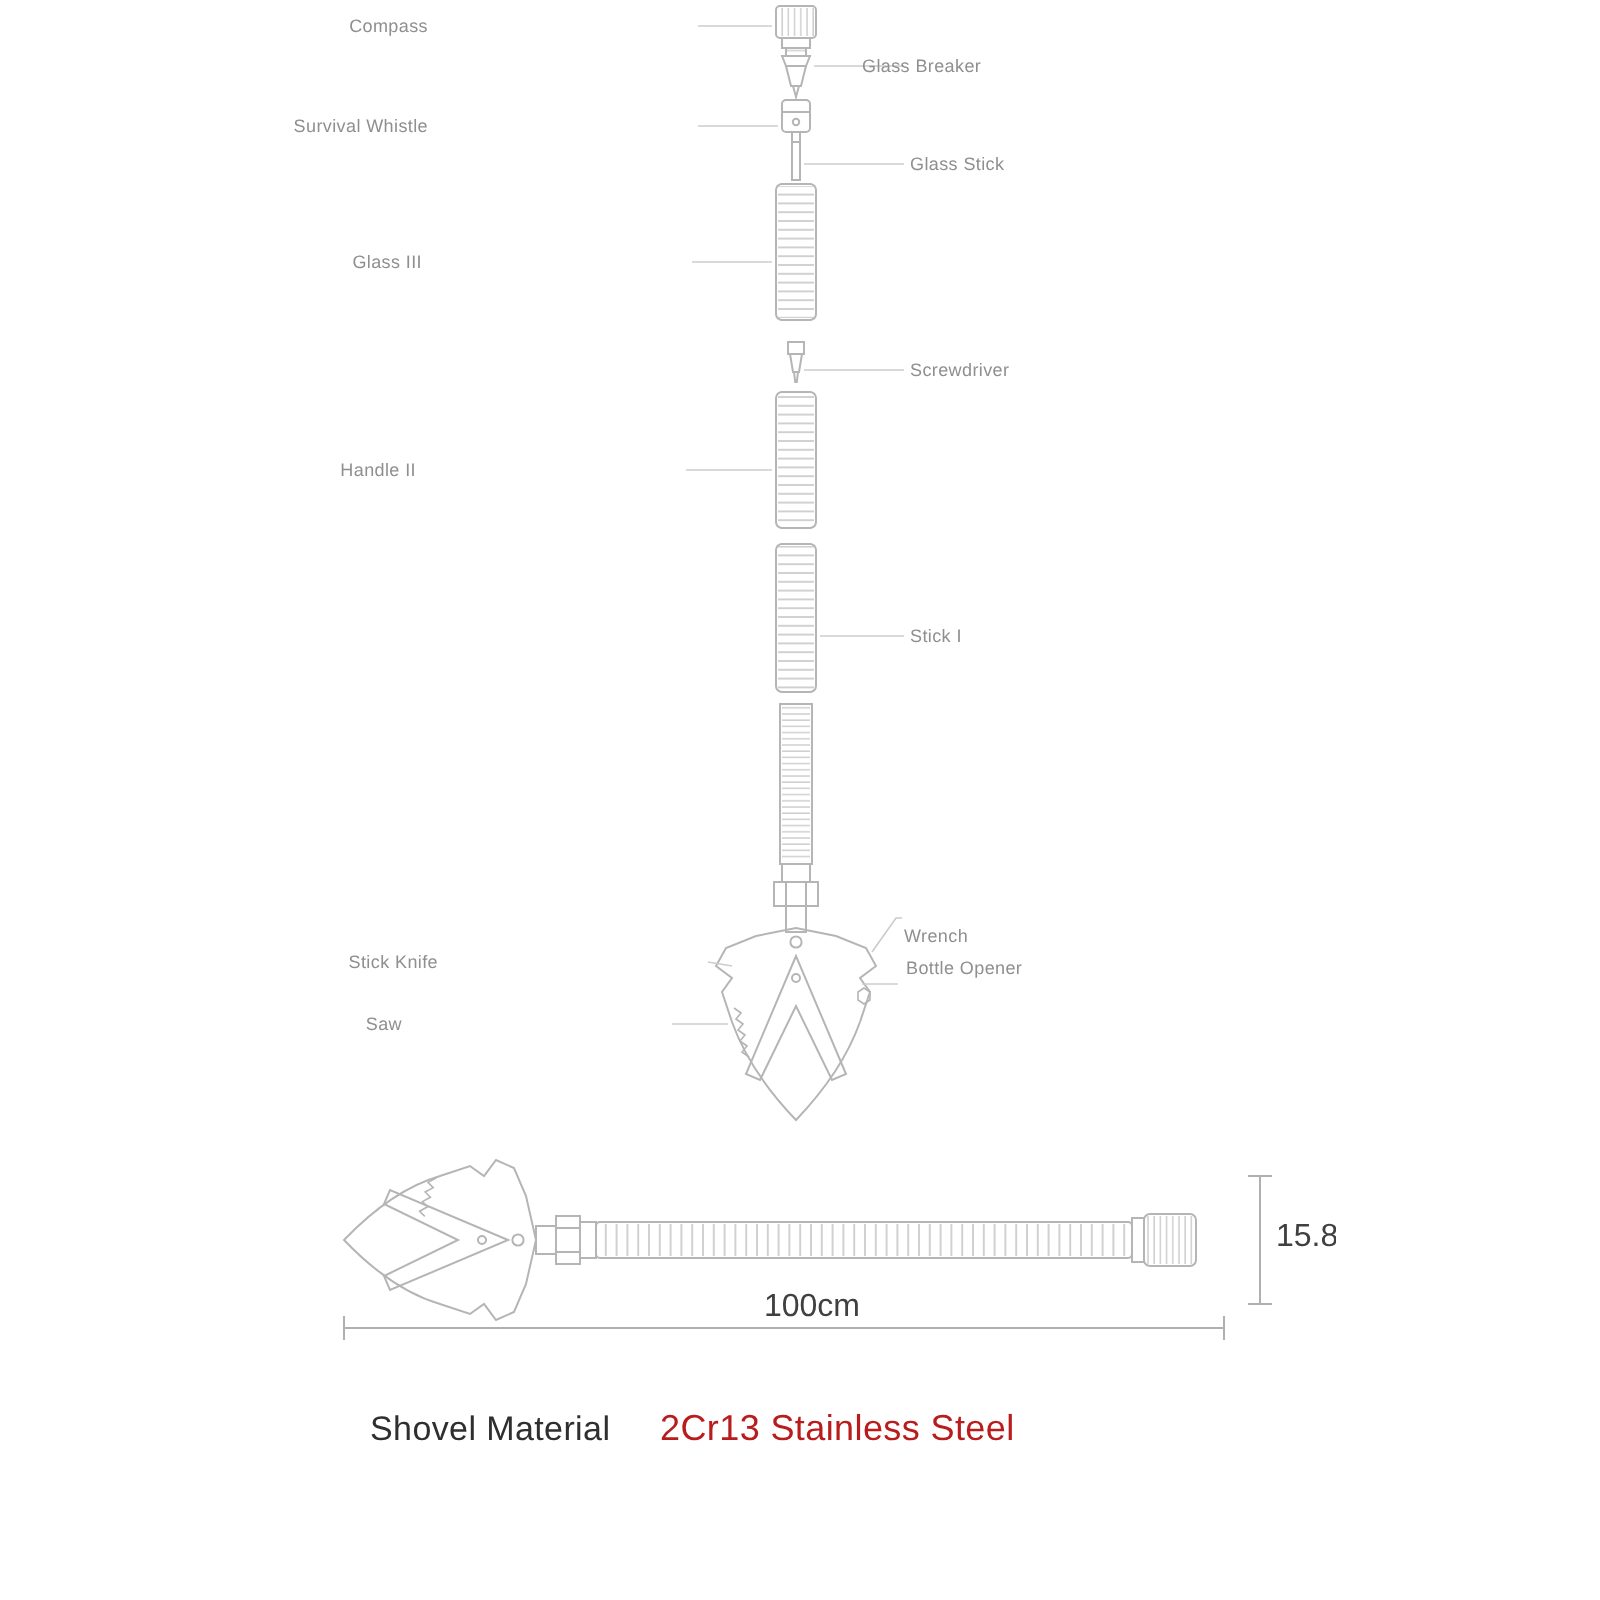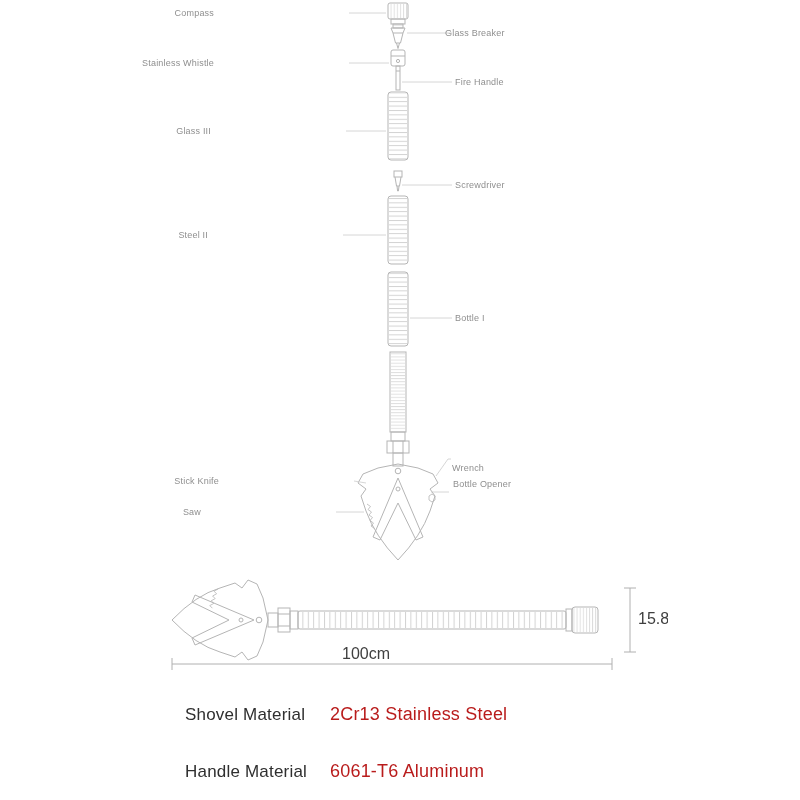--- a/index.html
+++ b/index.html
@@ -1,23 +1,23 @@
 <!DOCTYPE html>
 <html><head>
 <meta charset="utf-8">
 <style>
   *{margin:0;padding:0;box-sizing:border-box}
   html,body{width:800px;height:800px;background:#ffffff;font-family:"Liberation Sans",sans-serif}
   .stage{position:relative;width:668px;height:800px;background:#fff;overflow:hidden}
   .art{position:absolute;left:0;top:0;width:800px;height:800px}
   .part-label{position:absolute;font-size:9px;color:#8f8f8f;white-space:nowrap;transform:translateY(-50%);letter-spacing:.2px}
   .dim{position:absolute;font-size:16px;color:#404040;white-space:nowrap}
-  .dim-length{left:342px;top:645px;width:80px;text-align:left}
+  .dim-length{left:366px;top:645px;width:80px;text-align:center}
   .dim-width{left:638px;top:619px;transform:translateY(-50%)}
-  .specs{position:absolute;left:185px;top:704px;display:flex;flex-direction:column;gap:36px}
+  .specs{position:absolute;left:185px;top:704px;display:flex;flex-direction:row;gap:23px}
   .spec-row{display:flex;align-items:baseline}
   .spec-label{width:145px;font-size:17px;color:#2f2f2f;letter-spacing:.2px}
   .spec-value{font-size:18px;color:#b91c1c;letter-spacing:.2px}
 </style>
 </head>
 <body>
 
 <div class="stage">
 
   <svg class="art" viewBox="0 0 800 800">
@@ -155,40 +155,36 @@
       <path d="M172,664 H612"></path>
       <path d="M172,658 V670"></path>
       <path d="M612,658 V670"></path>
       <path d="M630,588 V652"></path>
       <path d="M624,588 H636"></path>
       <path d="M624,652 H636"></path>
     </g>
   </svg>
 
   <div class="part-label" style="right:454px;top:13px">Compass</div>
-  <div class="part-label" style="right:454px;top:63px">Stainless Whistle</div>
+  <div class="part-label" style="right:454px;top:63px">Survival Whistle</div>
   <div class="part-label" style="right:457px;top:131px">Glass III</div>
-  <div class="part-label" style="right:460px;top:235px">Steel II</div>
+  <div class="part-label" style="right:460px;top:235px">Handle II</div>
   <div class="part-label" style="right:449px;top:481px">Stick Knife</div>
   <div class="part-label" style="right:467px;top:512px">Saw</div>
 
-  <div class="part-label" style="left:445px;top:33px">Glass Breaker</div>
-  <div class="part-label" style="left:455px;top:82px">Fire Handle</div>
+  <div class="part-label" style="left:431px;top:33px">Glass Breaker</div>
+  <div class="part-label" style="left:455px;top:82px">Glass Stick</div>
   <div class="part-label" style="left:455px;top:185px">Screwdriver</div>
-  <div class="part-label" style="left:455px;top:318px">Bottle I</div>
+  <div class="part-label" style="left:455px;top:318px">Stick I</div>
   <div class="part-label" style="left:453px;top:484px">Bottle Opener</div>
   <div class="part-label" style="left:452px;top:468px">Wrench</div>
 
   <div class="dim dim-length">100cm</div>
   <div class="dim dim-width">15.8cm</div>
 
   <div class="specs">
     <div class="spec-row">
       <div class="spec-label">Shovel Material</div>
       <div class="spec-value">2Cr13 Stainless Steel</div>
     </div>
-    <div class="spec-row">
-      <div class="spec-label">Handle Material</div>
-      <div class="spec-value">6061-T6 Aluminum</div>
-    </div>
   </div>
 
 </div>
 
 </body></html>

